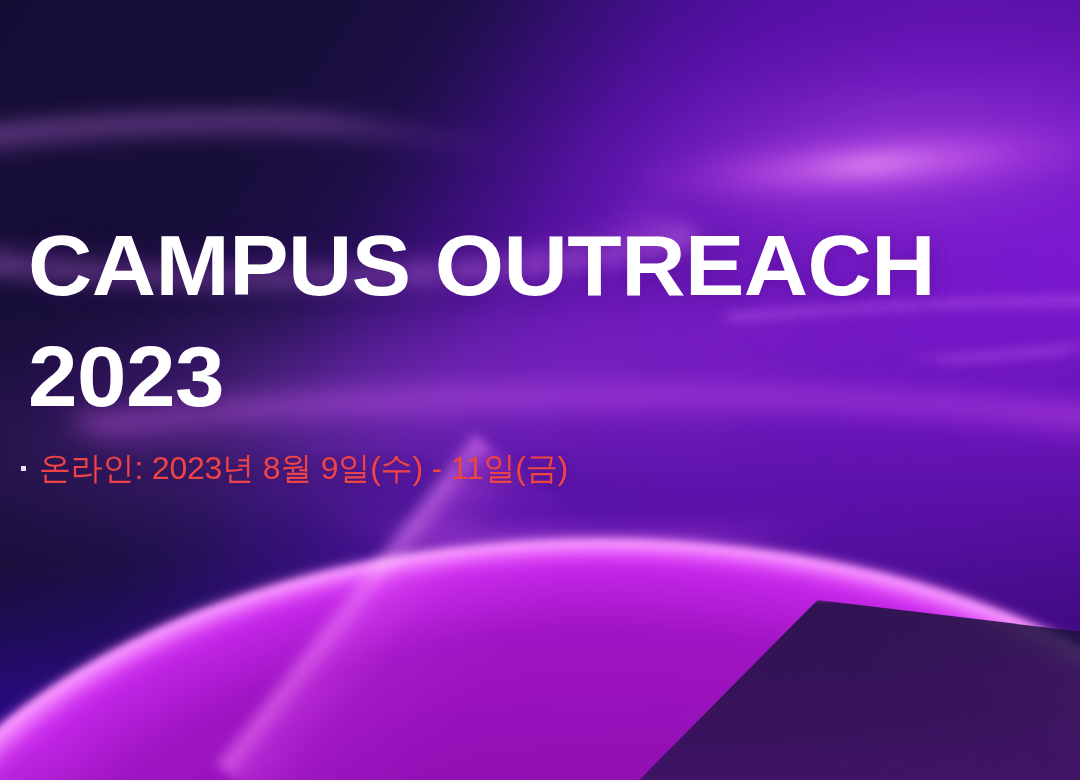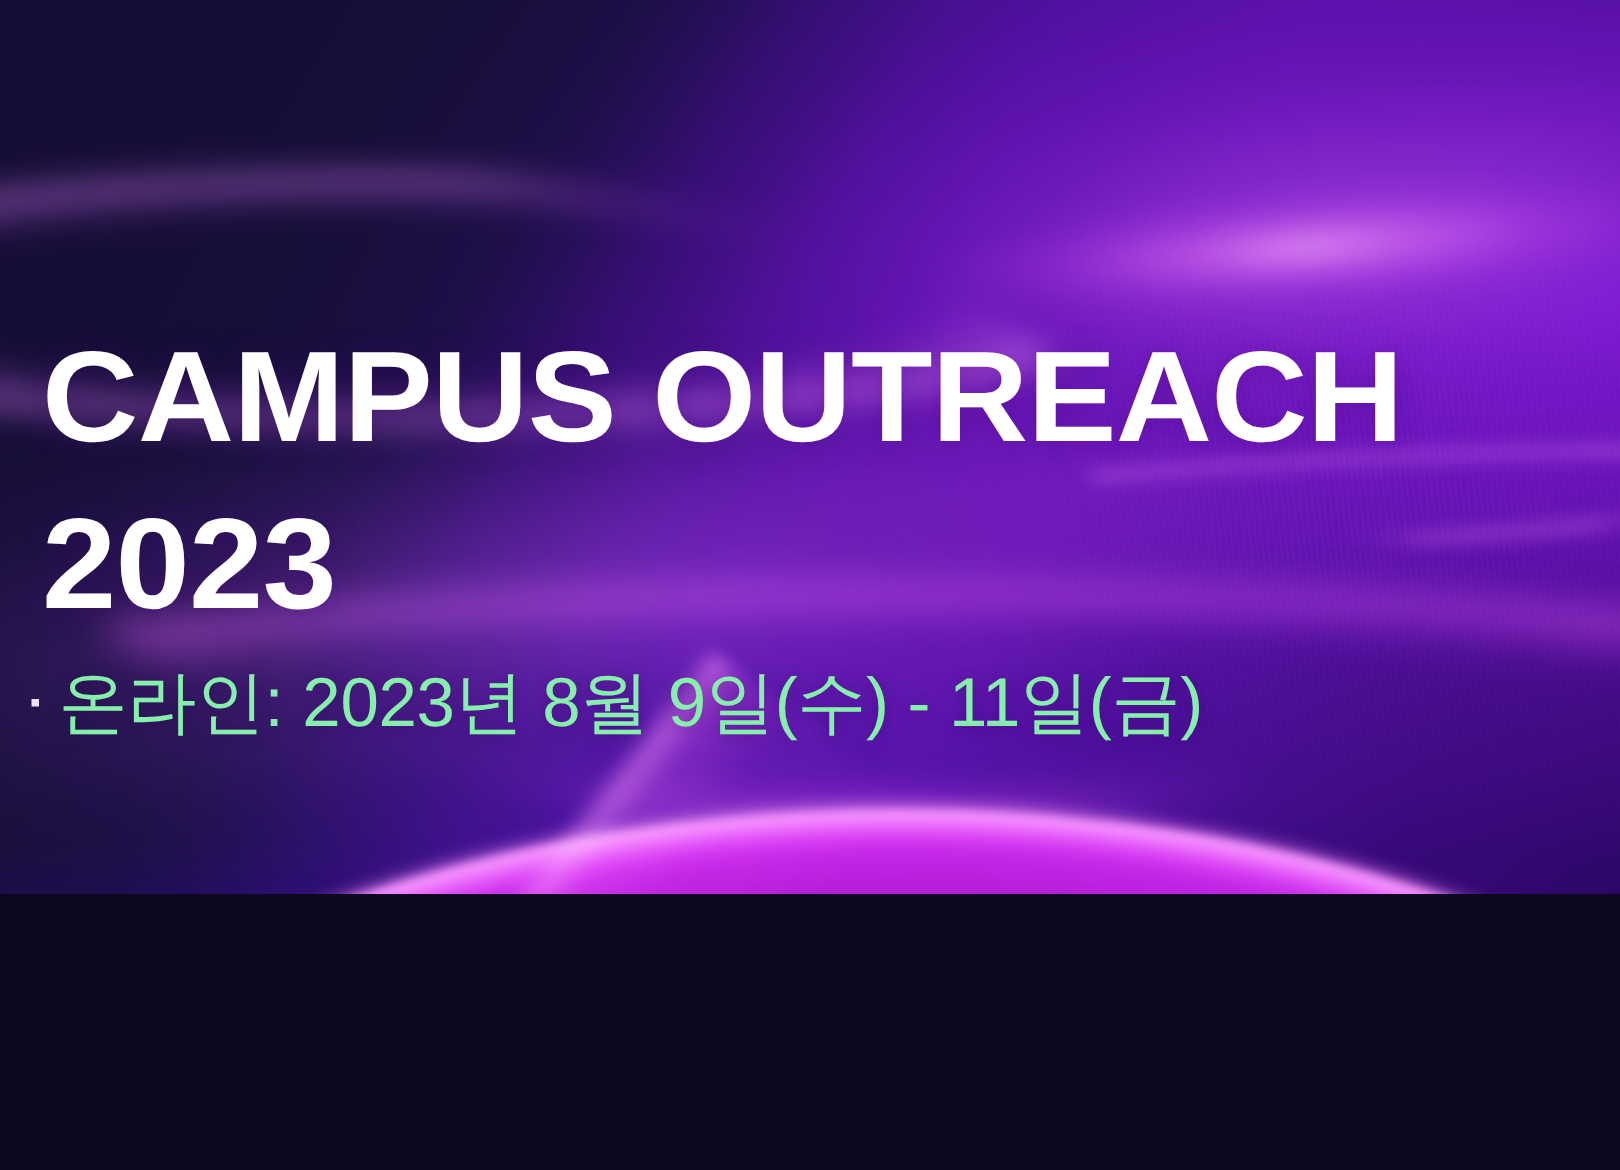--- a/index.html
+++ b/index.html
@@ -9,21 +9,21 @@
     background: #0d0820;
   }
   body {
     font-family: "Liberation Sans", "DejaVu Sans", sans-serif;
   }
 
   
   .poster {
     position: relative;
     width: 1080px;
-    height: 596px;
+    height: 780px;
     overflow: hidden;
     background: #1b1140;
     isolation: isolate;
   }
 
   
   .bg {
     position: absolute;
     inset: 0;
     pointer-events: none;
@@ -331,24 +331,24 @@
     top: 436px;
     width: 1040px;
     list-style: none;
     margin: 0;
     padding: 0;
   }
 
   .date-item {
     display: flex;
     align-items: center;
-    color: #86efac;
+    color: #ef4444;
     font-family: "Liberation Sans", "DejaVu Sans", sans-serif;
     font-weight: 400;
-    font-size: 46px;
+    font-size: 32px;
     line-height: 64px;
     letter-spacing: -0.2px;
     white-space: nowrap;
     text-shadow: 0 1px 10px rgba(40,0,80,0.40);
   }
 
   .date-bullet {
     display: inline-block;
     width: 5px;
     height: 5px;

